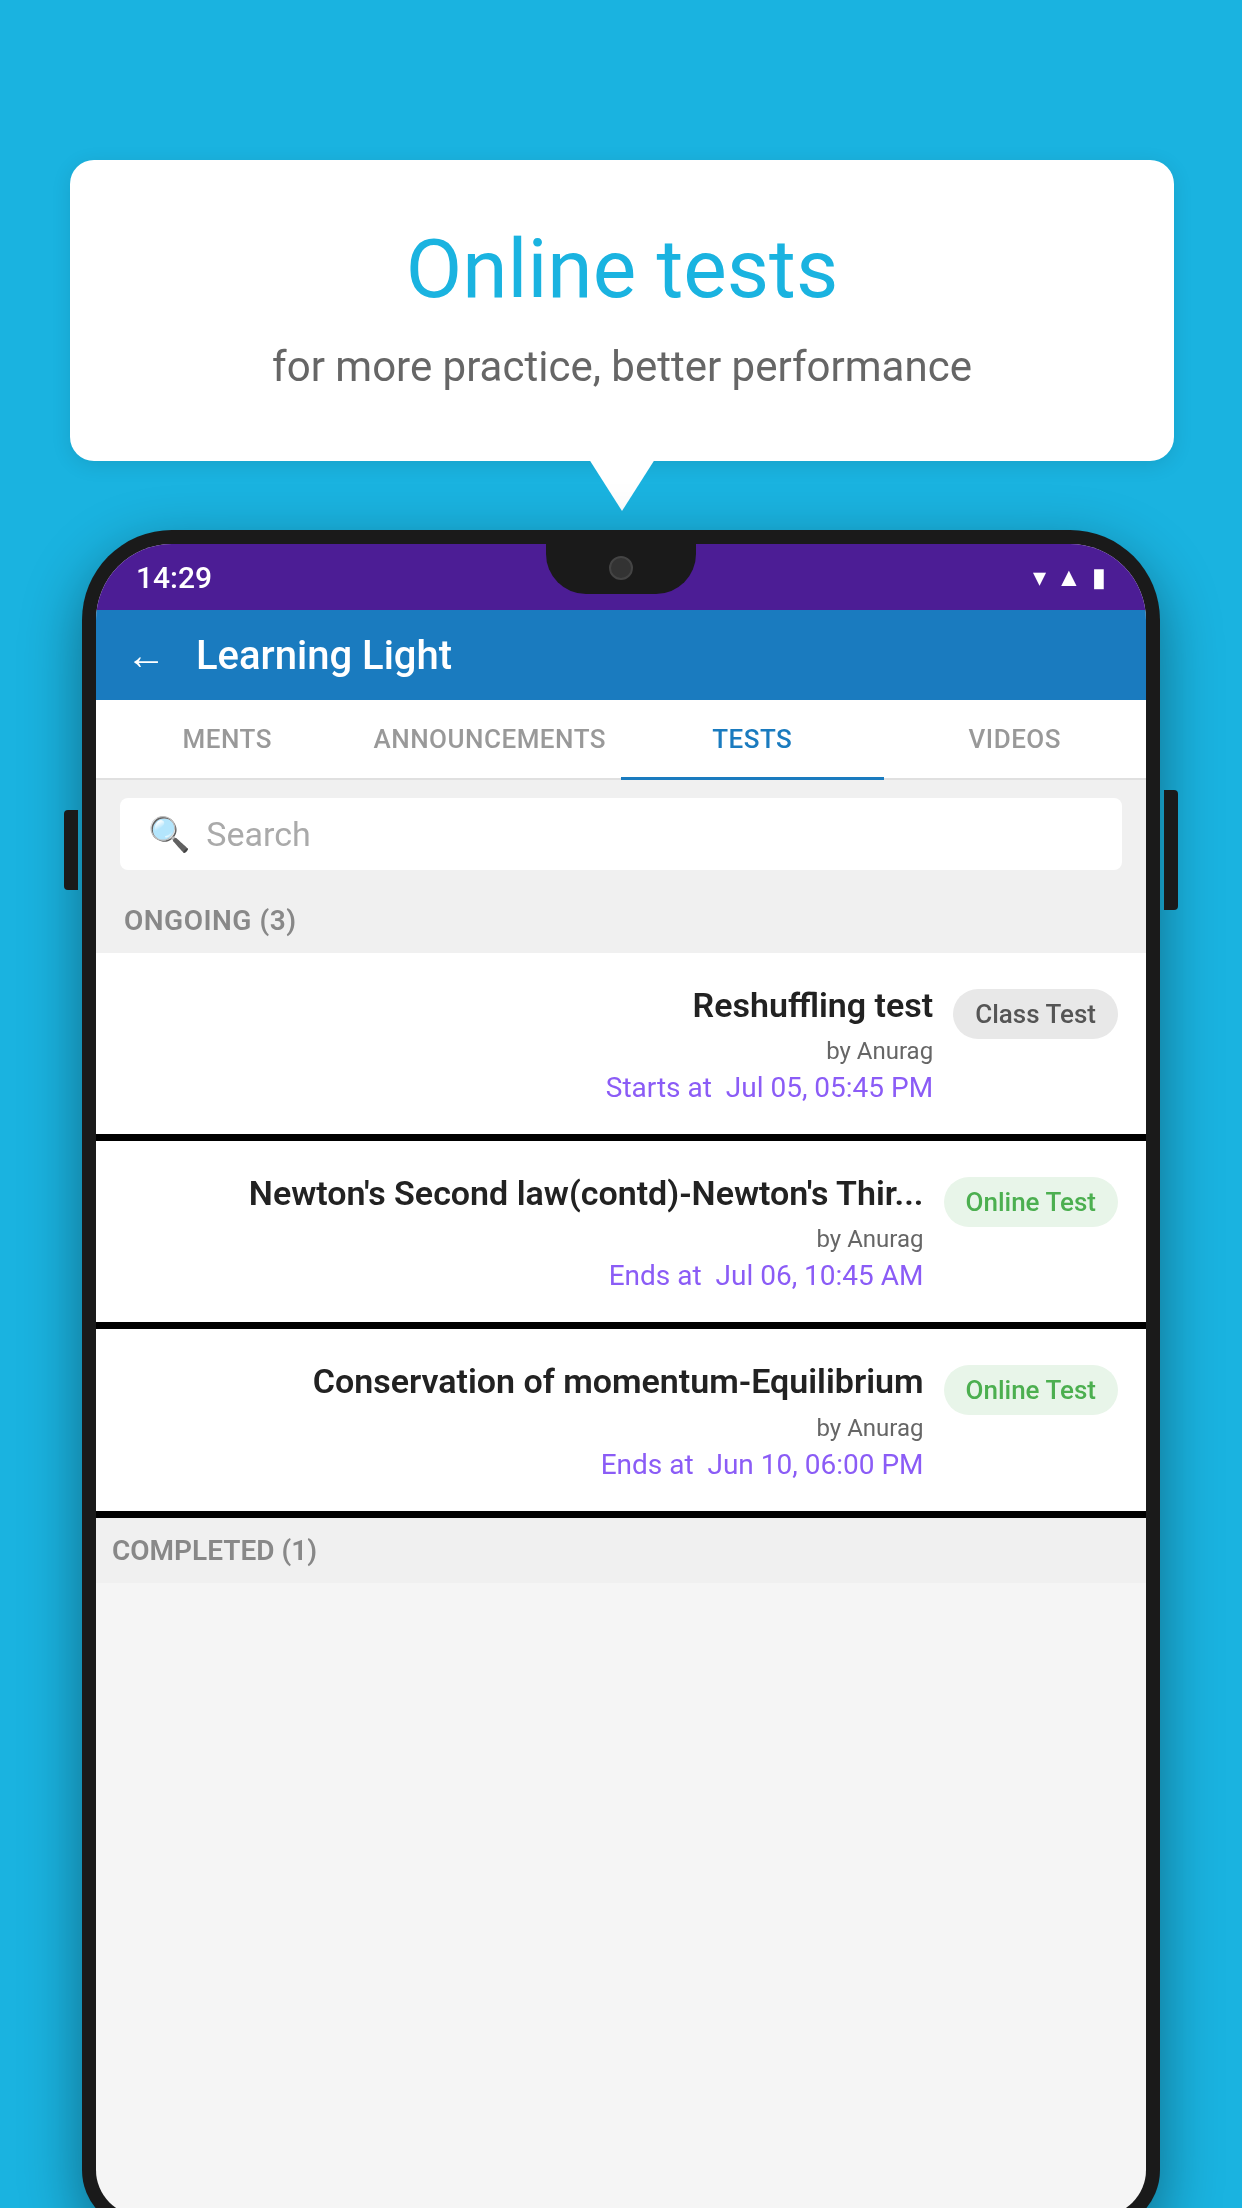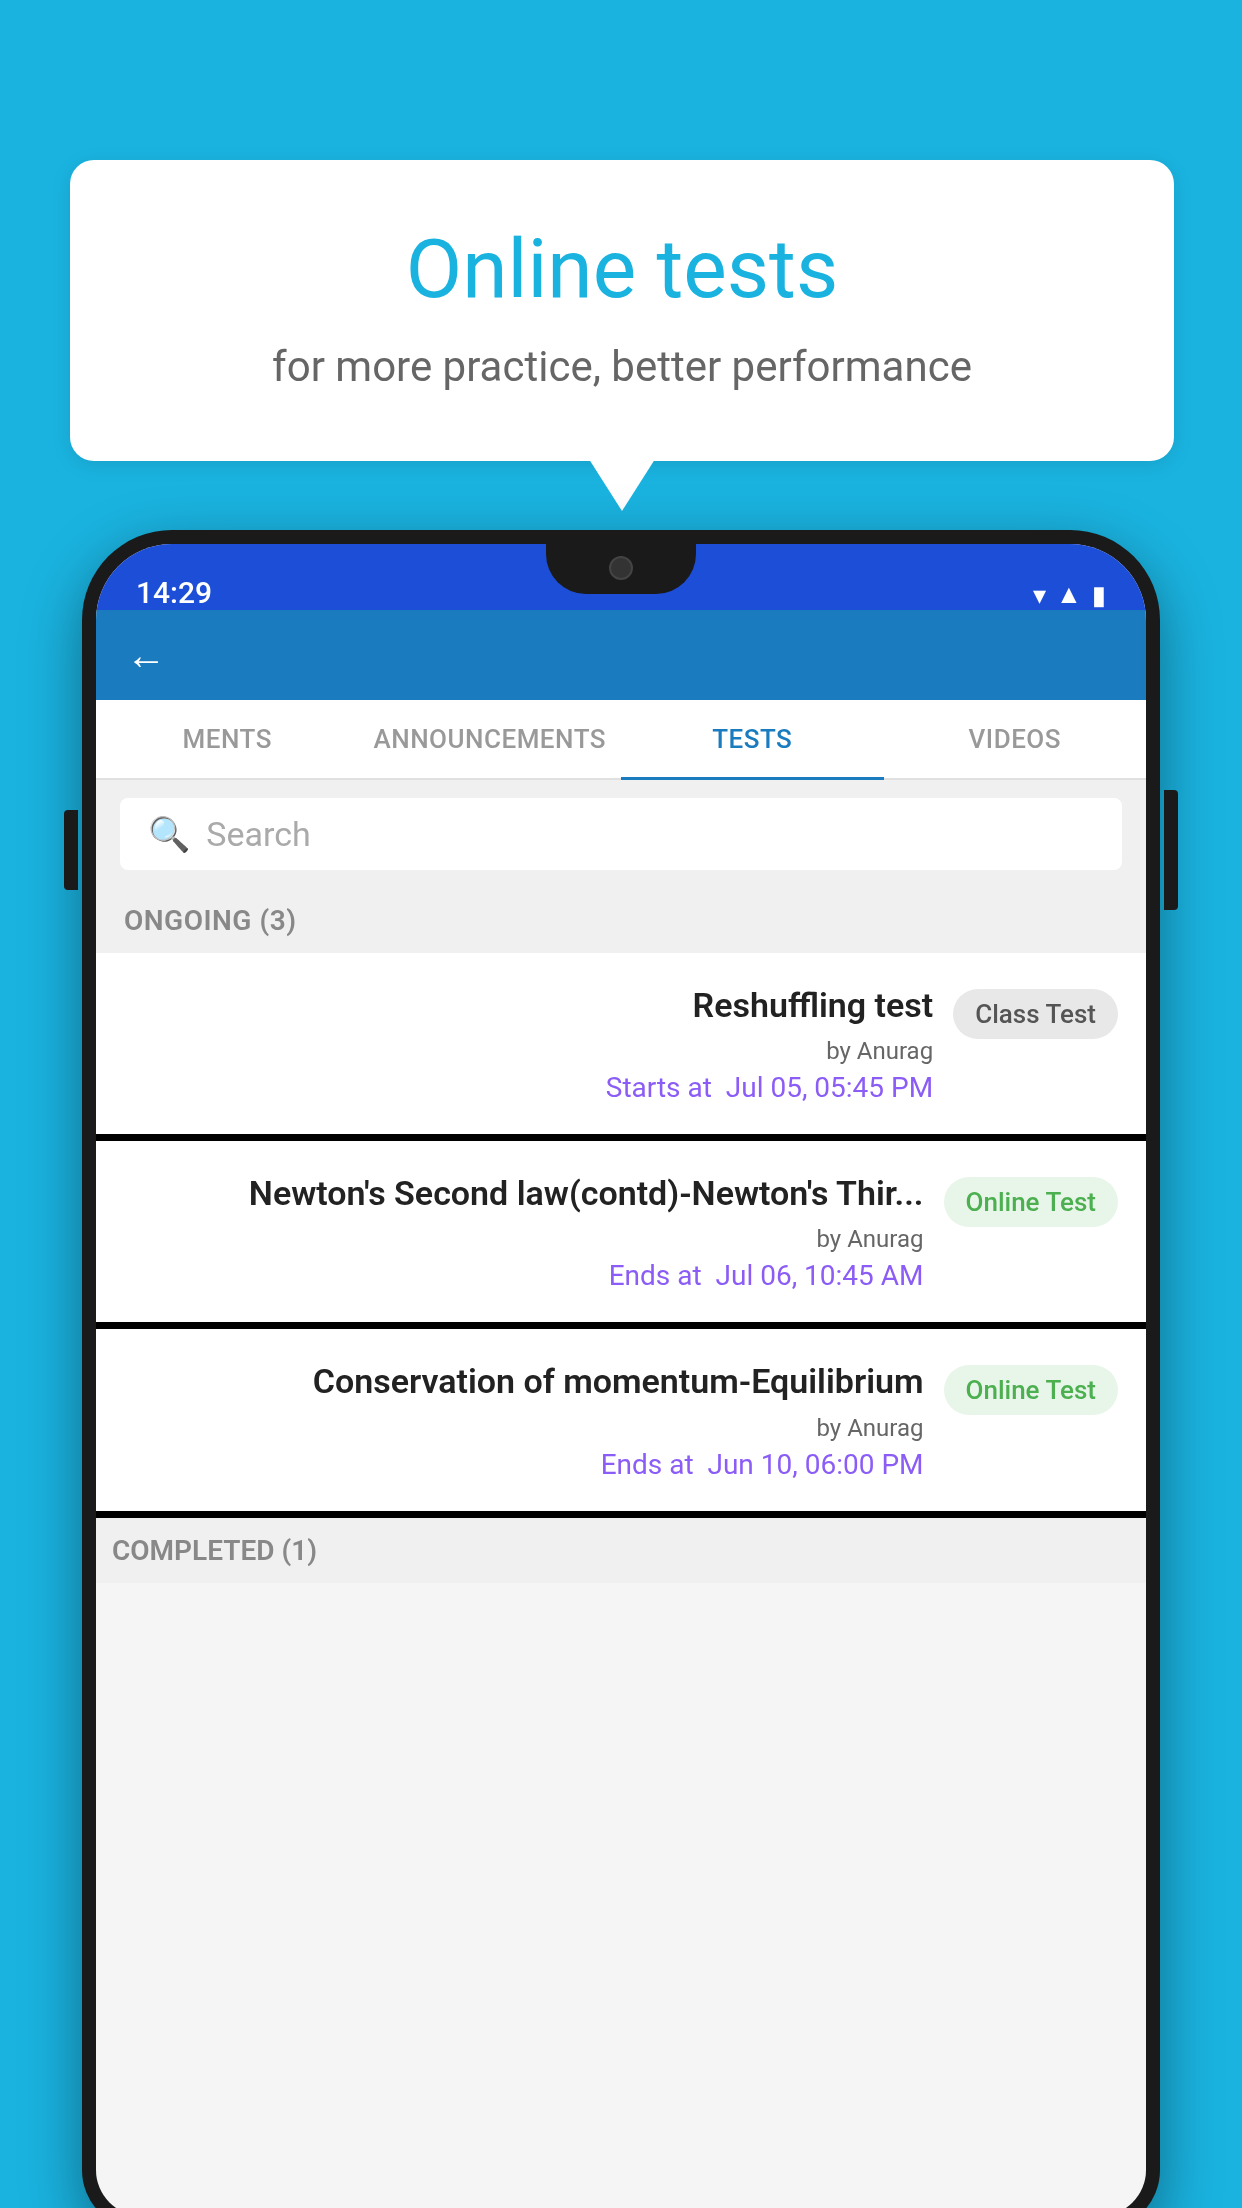--- a/index.html
+++ b/index.html
@@ -105,24 +105,24 @@
       left: 14px;
       right: 14px;
       bottom: 14px;
       border-radius: 76px 76px 46px 46px;
       overflow: hidden;
       background: #f5f5f5;
     }
 
     
     .status-bar {
-      background: #1d4ed8;
+      background: #4c1d95;
       height: 66px;
       display: flex;
-      align-items: flex-end;
+      align-items: center;
       justify-content: space-between;
       padding: 0 40px;
       position: relative;
     }
 
     .status-time {
       color: white;
       font-size: 30px;
       font-weight: 500;
     }
@@ -351,20 +351,21 @@
         </div>
         <div class="status-icons">
           <span class="status-icon">▾</span>
           <span class="status-icon">▲</span>
           <span class="status-icon">▮</span>
         </div>
       </div>
 
       <div class="app-header">
         <span class="back-arrow">←</span>
+        <span class="app-title">Learning Light</span>
       </div>
 
       <div class="tab-bar">
         <div class="tab-item">
           <span>MENTS</span>
         </div>
         <div class="tab-item">
           <span>ANNOUNCEMENTS</span>
         </div>
         <div class="tab-item active">

